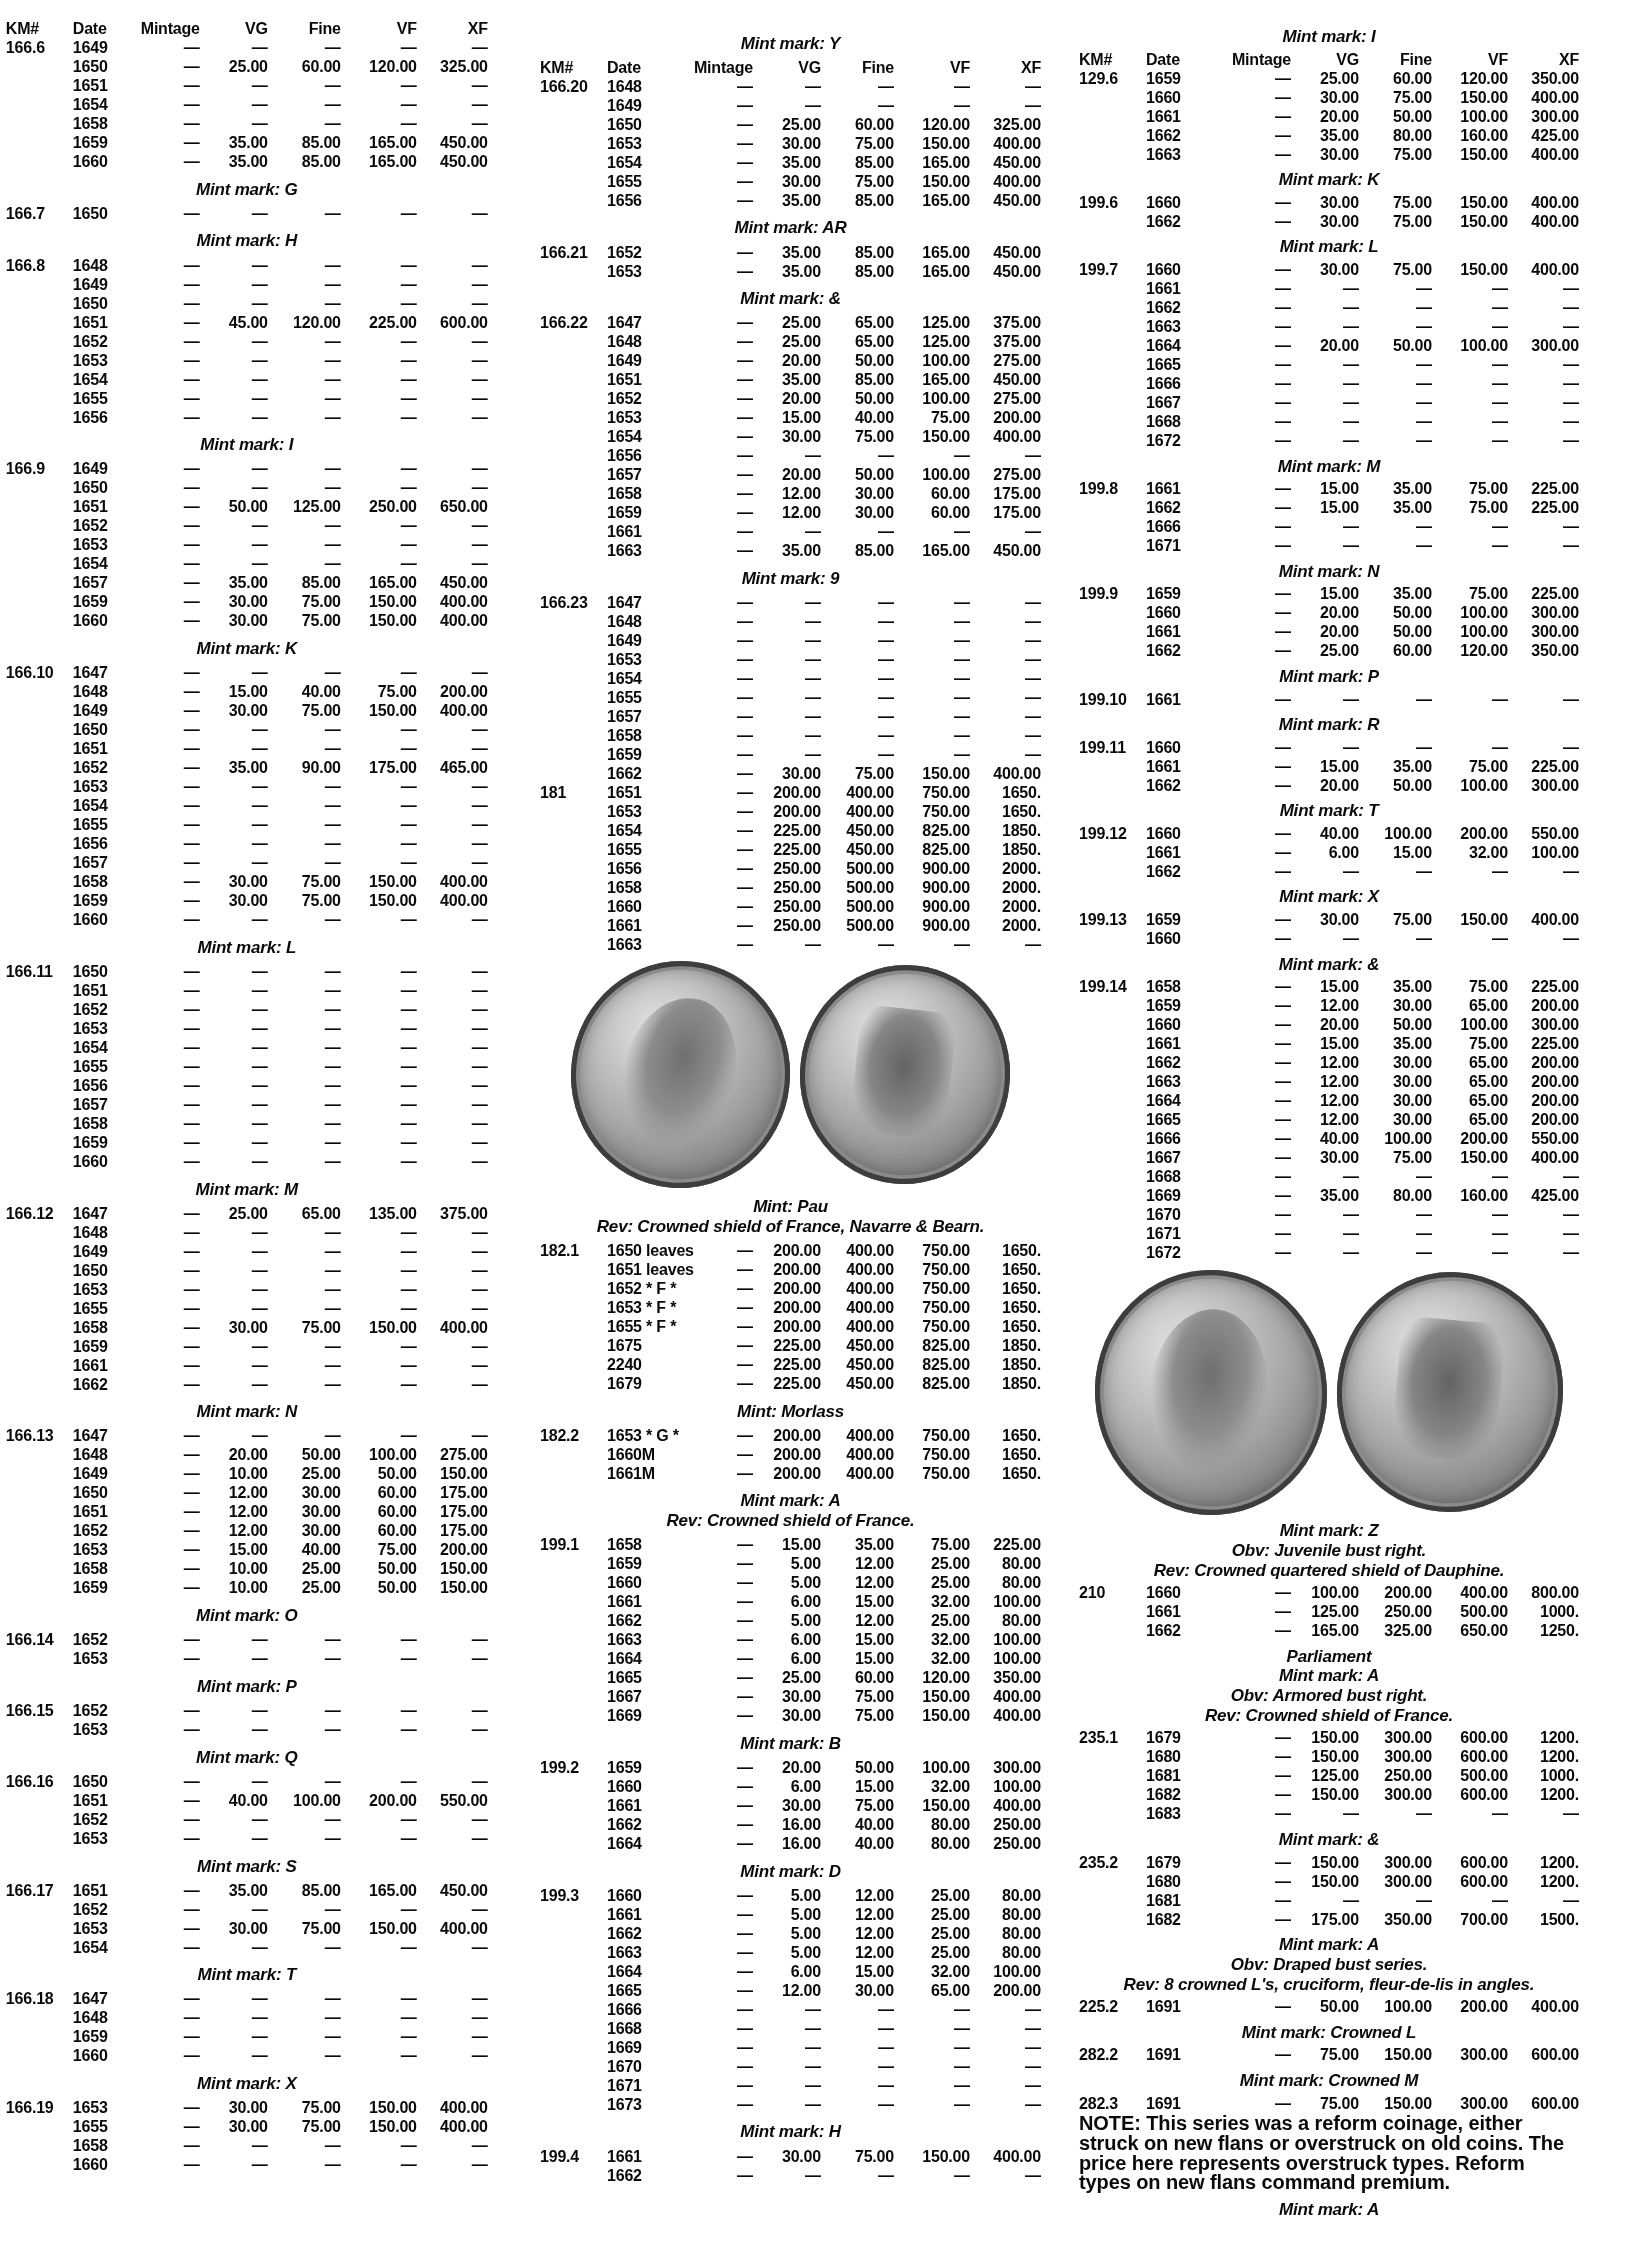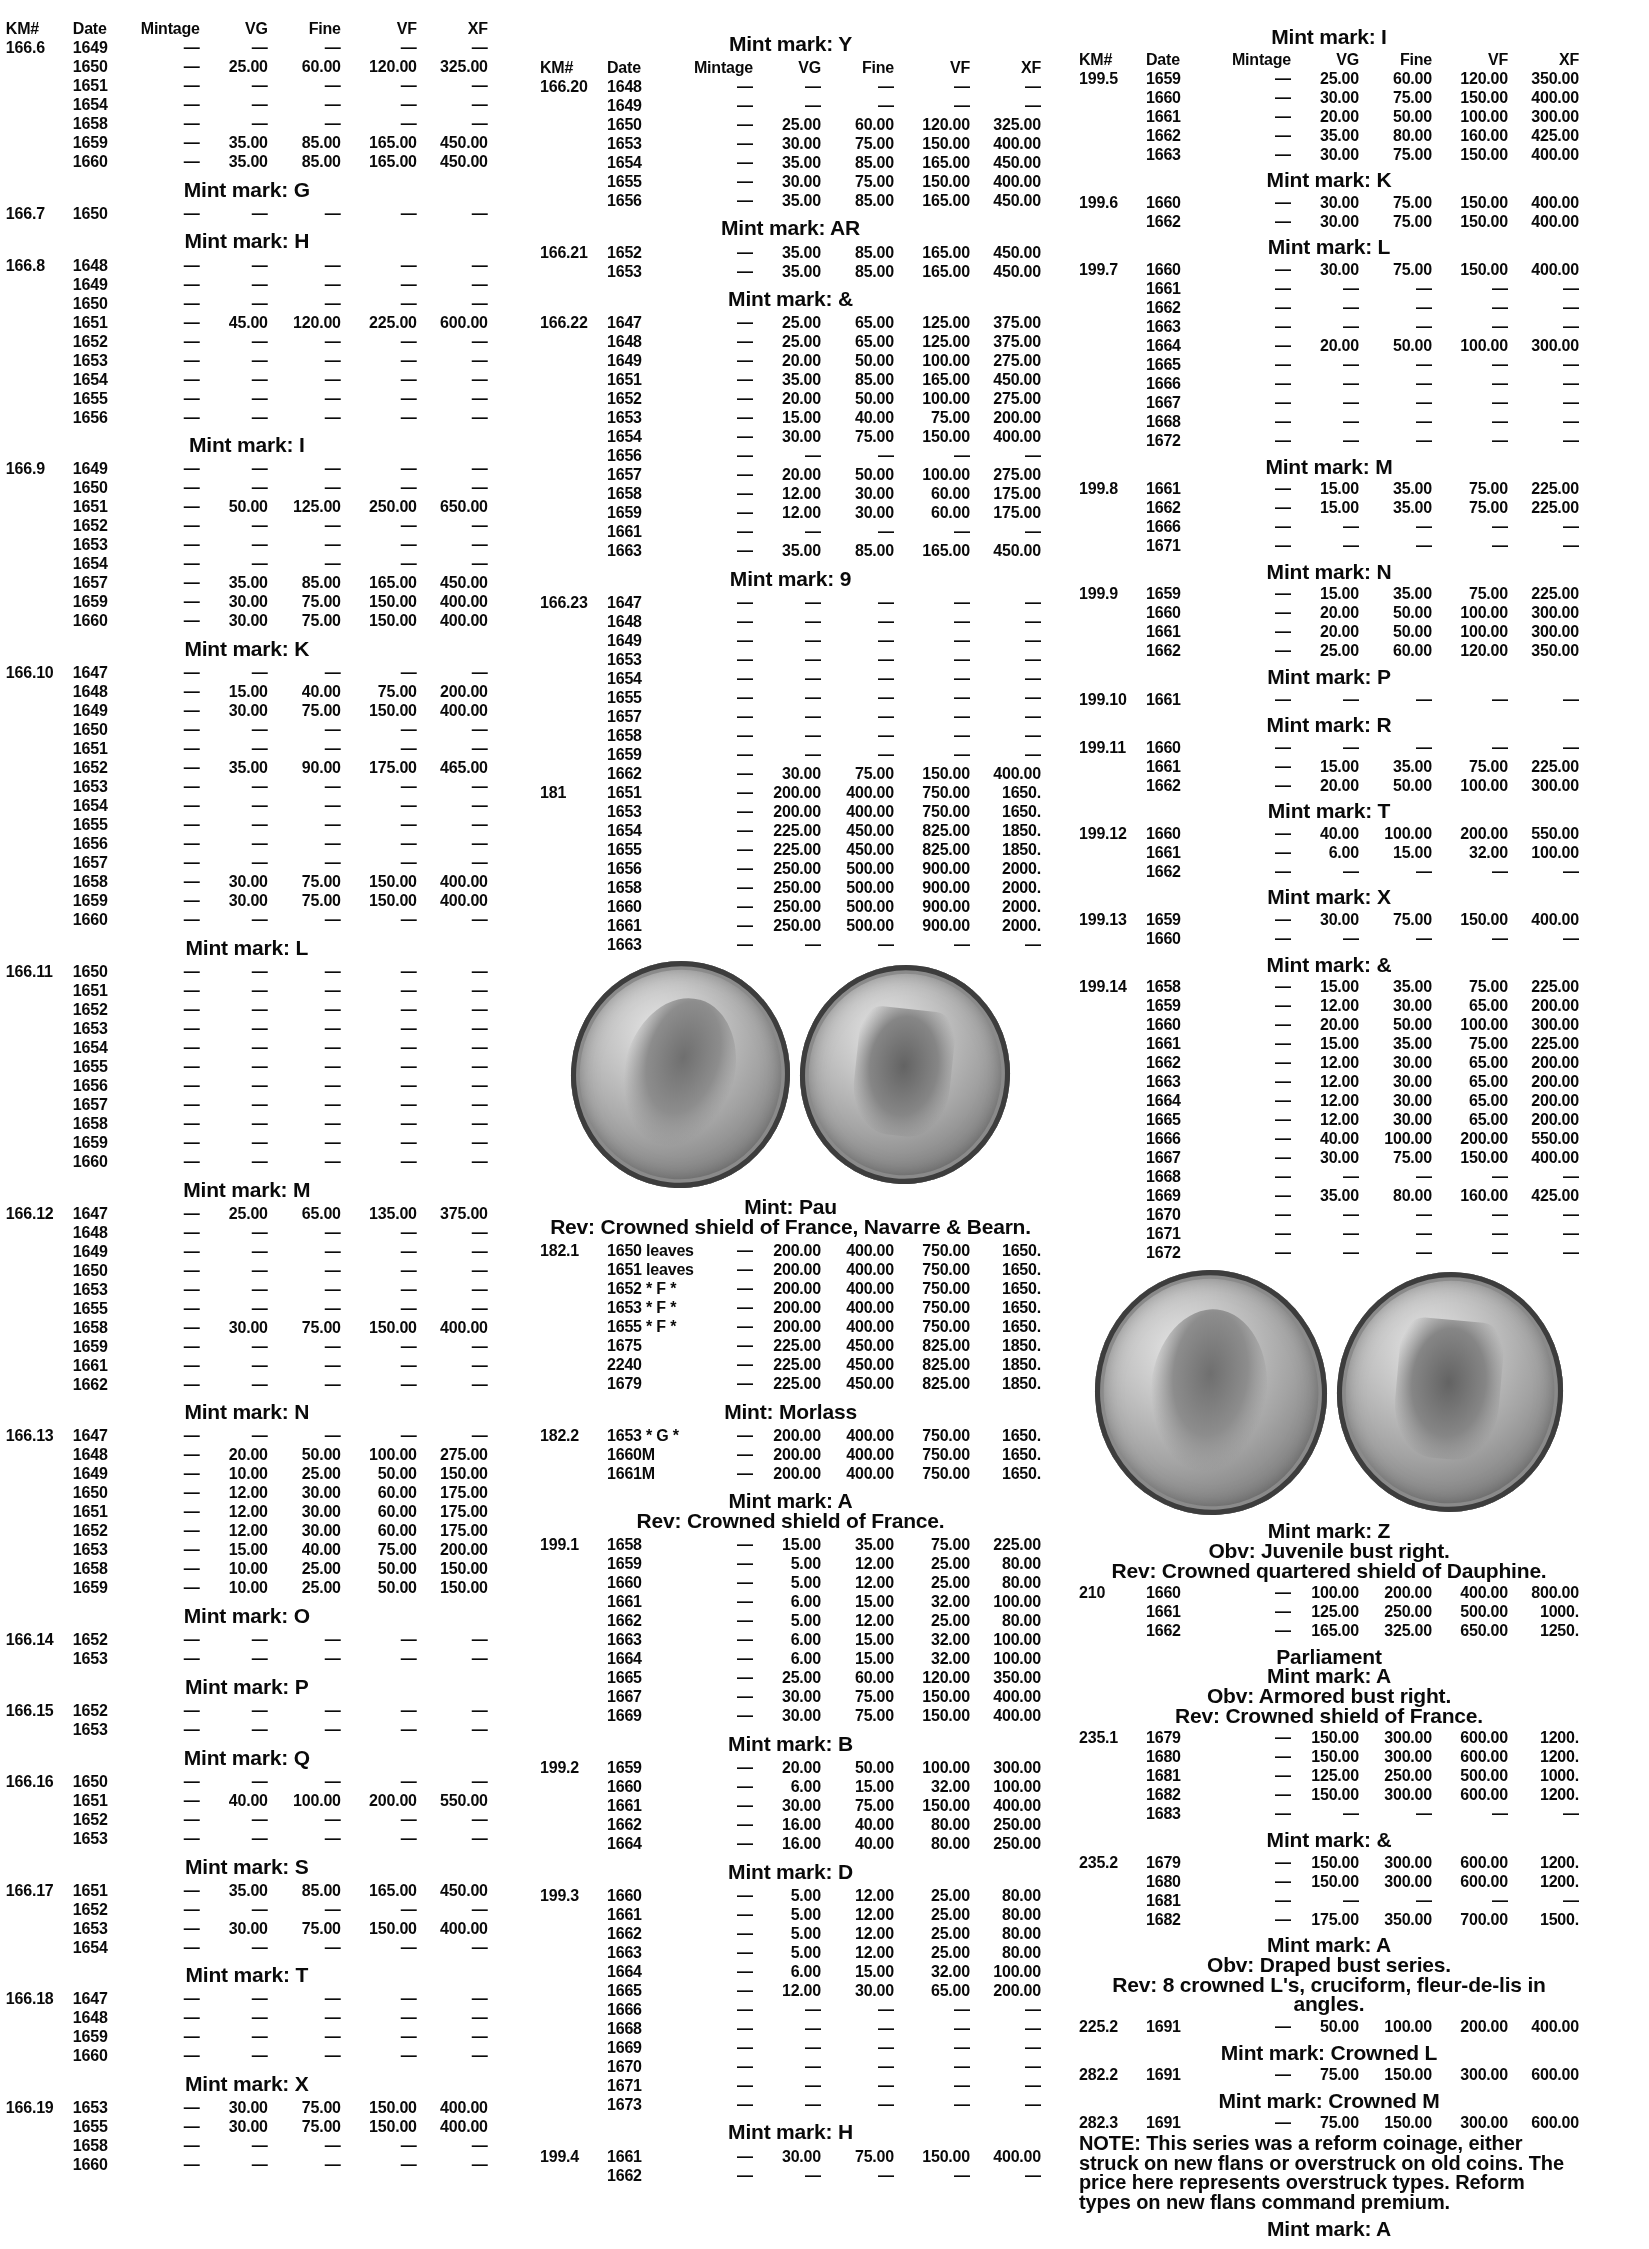--- a/index.html
+++ b/index.html
@@ -25,21 +25,21 @@
   .row .c0{text-align:left;}
   .row .c1{text-align:left;}
   .row .c2,.row .c3,.row .c4,.row .c5,.row .c6{text-align:right;}
   .row.hdr .c2{position:relative;}
   .row.hdr .c2 span{position:absolute;right:0;top:0;white-space:nowrap;margin-left:32px;}
   .dash{letter-spacing:0;}
 
   .mmh{margin:8.7px 0 4.4px;}
   .col[data-col="2"] .mmh{margin:6.6px 0 2.9px;}
   .mmh div{
-    text-align:center;font-size:21px;line-height:19.7px;letter-spacing:-0.2px;
+    text-align:center;font-size:17px;line-height:19.7px;letter-spacing:-0.2px;font-style:italic;
   }
   .note{
     font-size:20px;line-height:19.7px;letter-spacing:-0.1px;margin-top:1.5px;
     text-align:left;
   }
   .coins{
     display:flex;justify-content:center;align-items:center;gap:10.2px;
     margin:7.3px 0 5.8px;
   }
   .coin{
@@ -1727,21 +1727,21 @@
         <div class="c1"><span>Date</span></div>
         <div class="c2">
           <span>Mintage</span>
         </div>
         <div class="c3"><span>VG</span></div>
         <div class="c4"><span>Fine</span></div>
         <div class="c5"><span>VF</span></div>
         <div class="c6"><span>XF</span></div>
       </div>
       <div class="row">
-        <div class="c0">199.5</div>
+        <div class="c0">129.6</div>
         <div class="c1">1659</div>
         <div class="c2 dash">—</div>
         <div class="c3">25.00</div>
         <div class="c4">60.00</div>
         <div class="c5">120.00</div>
         <div class="c6">350.00</div>
       </div>
       <div class="row">
         <div class="c0"></div>
         <div class="c1">1660</div>

